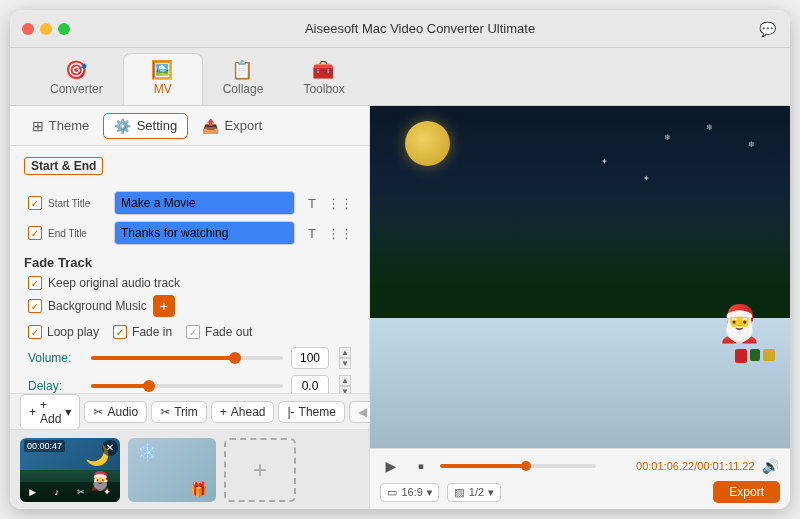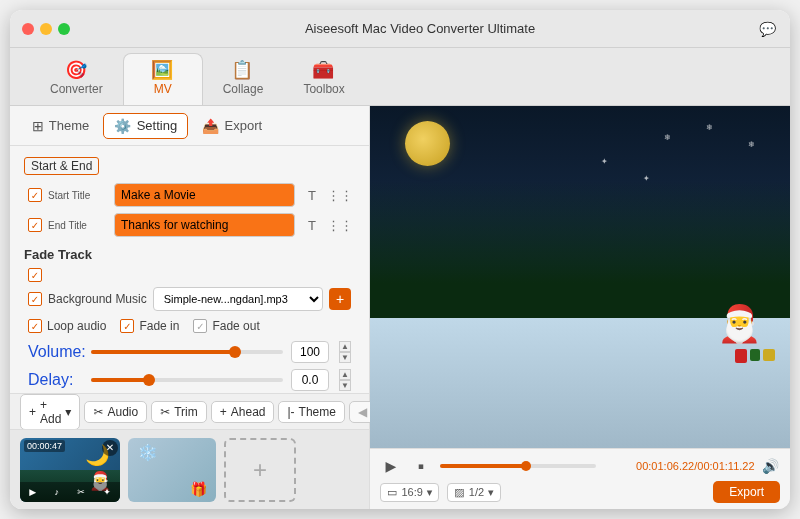--- a/index.html
+++ b/index.html
@@ -141,23 +141,23 @@
     }
     .sub-tab .icon { font-size: 14px; }
     
     .settings-panel {
       padding: 10px 14px;
       flex: 1;
       overflow-y: auto;
     }
     .section-title {
       font-size: 12px;
-      font-weight: 400;
+      font-weight: 700;
       color: #333;
-      margin-bottom: 8px;
+      margin-bottom: 16px;
       border: 1.5px solid #e05a00;
       display: inline-block;
       padding: 1px 6px;
       border-radius: 3px;
     }
     .title-row {
       display: flex;
       align-items: center;
       gap: 6px;
       margin-bottom: 6px;
@@ -182,21 +182,21 @@
       width: 60px;
       flex-shrink: 0;
     }
     .text-input {
       flex: 1;
       height: 24px;
       border: 1px solid #ccc;
       border-radius: 4px;
       padding: 0 6px;
       font-size: 12px;
-      background: #f97316;
+      background: #3b82f6;
     }
     .icon-btn {
       width: 22px;
       height: 22px;
       display: flex;
       align-items: center;
       justify-content: center;
       cursor: pointer;
       color: #666;
       font-size: 13px;
@@ -256,22 +256,22 @@
       color: #444;
     }
     .slider-row {
       display: flex;
       align-items: center;
       gap: 8px;
       margin-bottom: 6px;
       padding: 0 4px;
     }
     .slider-label {
-      font-size: 16px;
-      color: #1d4ed8;
+      font-size: 12px;
+      color: #0f766e;
       width: 55px;
     }
     .slider-track {
       flex: 1;
       height: 4px;
       background: #ddd;
       border-radius: 2px;
       position: relative;
     }
     .slider-fill {
@@ -644,40 +644,38 @@
           <div class="icon-btn">⋮⋮</div>
         </div>
 
         
         <div class="section-header">Fade Track</div>
 
         <div class="audio-option">
           <div class="checkbox">
             <span class="check">✓</span>
           </div>
+          <span style="font-size:12px;color:#444;">Keep original audio track</span>
         </div>
 
         <div class="bg-music-row">
           <div class="checkbox">
             <span class="check">✓</span>
           </div>
           <span style="font-size:12px;color:#444;white-space:nowrap;">Background Music</span>
-          <select class="music-select">
-            <option>Simple-new...ngdan].mp3</option>
-          </select>
           <div class="add-btn">+</div>
         </div>
 
         
         <div class="options-row">
           <div class="option-item">
             <div class="checkbox">
               <span class="check">✓</span>
             </div>
-            <span>Loop audio</span>
+            <span>Loop play</span>
           </div>
           <div class="option-item">
             <div class="checkbox">
               <span class="check">✓</span>
             </div>
             <span>Fade in</span>
           </div>
           <div class="option-item">
             <div class="checkbox" style="border-color:#aaa;">
               <span class="check" style="color:#aaa;">✓</span>

